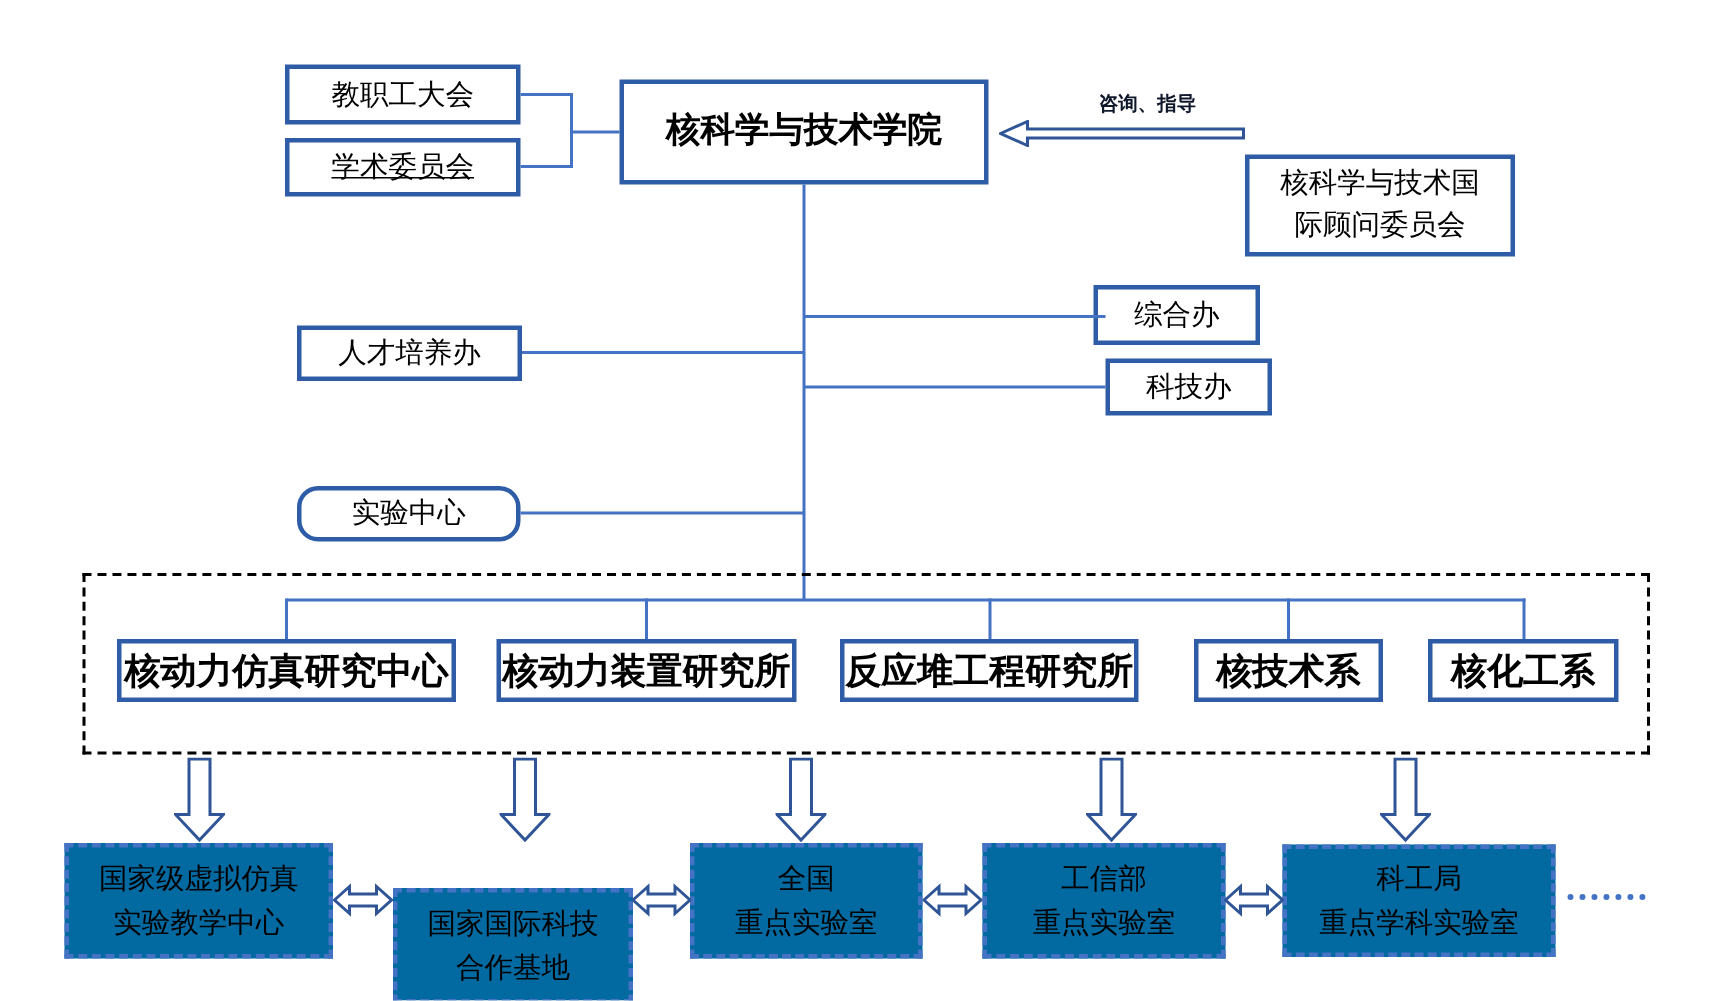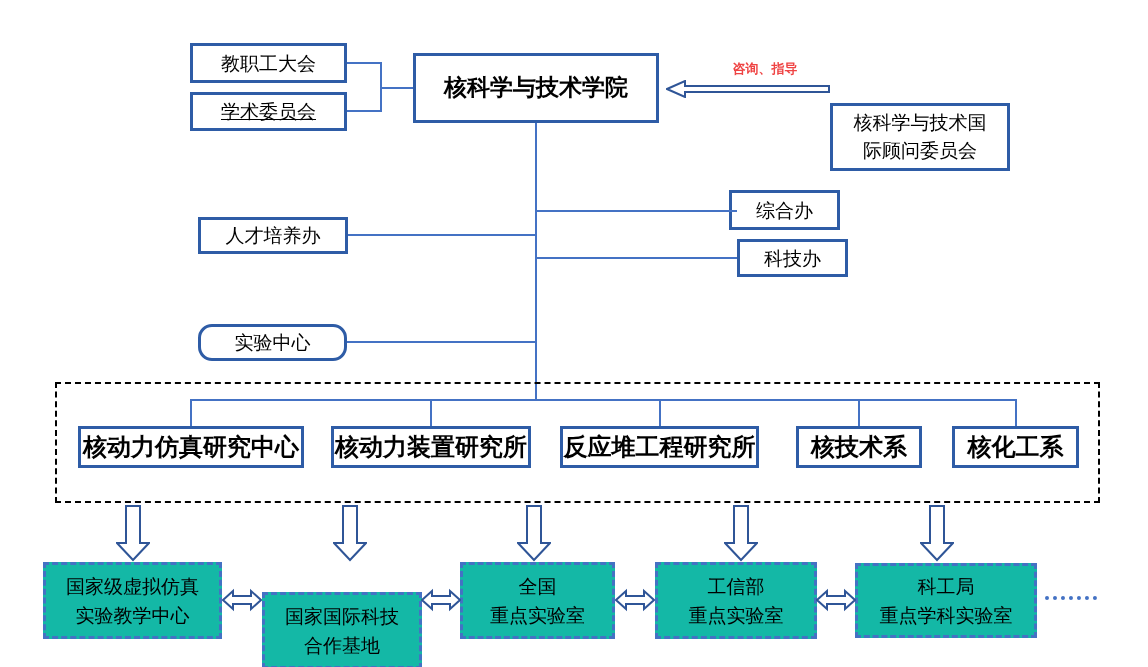--- a/index.html
+++ b/index.html
@@ -20,39 +20,39 @@
     font-size:19px;line-height:1.2;text-align:center;
     box-sizing:border-box;
   }
   .main-box{font-size:23px;font-weight:bold;}
   .dept{font-weight:bold;font-size:24px;}
   .two-line{flex-direction:column;line-height:1.45;}
   
   .pbox{
     position:absolute;
     border:3px dashed #4472C4;
-    background:#14b8a6;
+    background:#0369a1;
     display:flex;flex-direction:column;justify-content:center;
     font-size:19px;line-height:1.5;text-align:center;
     box-sizing:border-box;
   }
   
   .dashzone{
     position:absolute;
     border:2px dashed #000;
     box-sizing:border-box;
     background:transparent;
   }
   
   .hline,.vline{position:absolute;background:#4472C4;}
   .hline{height:2px;}
   .vline{width:2px;}
   .arrow-label{
     position:absolute;
-    font-size:13px;font-weight:bold;color:#ef4444;
+    font-size:13px;font-weight:bold;color:#0f172a;
     text-align:center;
   }
   .svg-abs{position:absolute;}
   .dotted-line{
     position:absolute;
     border-top:4px dotted #4472C4;
     width:52px;height:0;
   }
 </style>
 </head>

